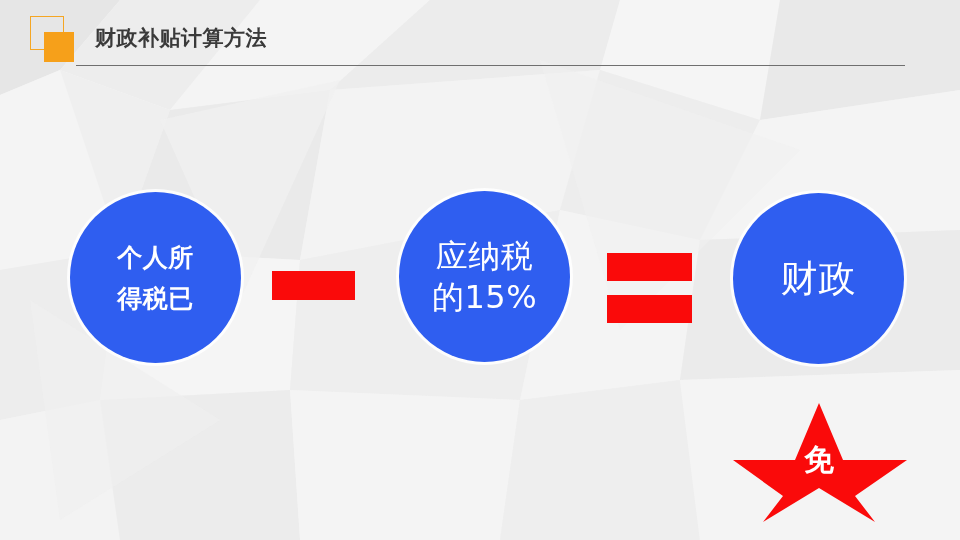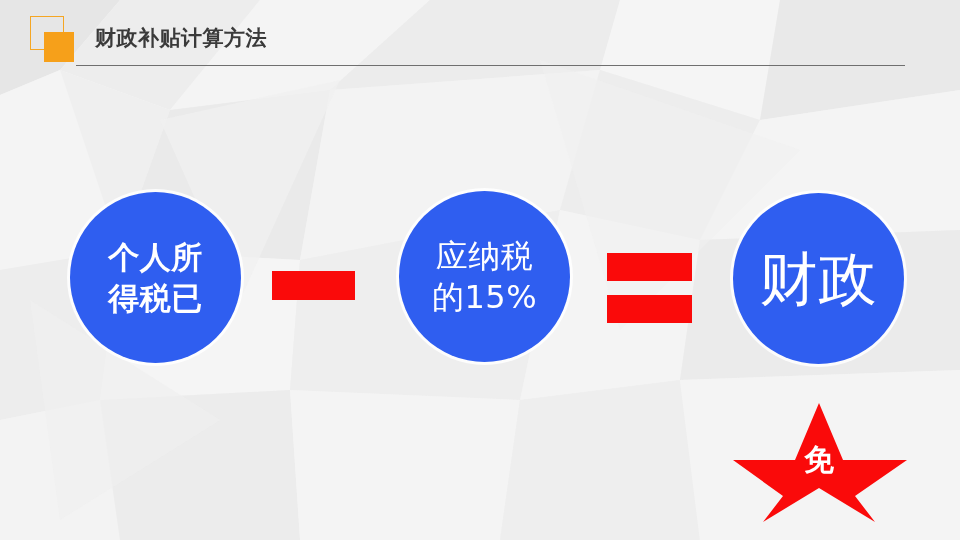--- a/index.html
+++ b/index.html
@@ -98,21 +98,21 @@
     white-space: nowrap;
   }
 
   #circle-paid {
     left: 70px;
     top: 192px;
     width: 171px;
     height: 171px;
   }
   #circle-paid .line {
-    font-size: 31px;
+    font-size: 25px;
     font-weight: bold;
     line-height: 41px;
     letter-spacing: 0.5px;
   }
 
   #circle-taxable {
     left: 399px;
     top: 191px;
     width: 171px;
     height: 171px;
@@ -124,21 +124,21 @@
     letter-spacing: 0.5px;
   }
 
   #circle-subsidy {
     left: 733px;
     top: 193px;
     width: 171px;
     height: 171px;
   }
   #circle-subsidy .line {
-    font-size: 58px;
+    font-size: 37px;
     font-weight: normal;
     line-height: 56px;
     letter-spacing: 1px;
   }
 
   
   #op-minus {
     position: absolute;
     left: 272px;
     top: 271px;

